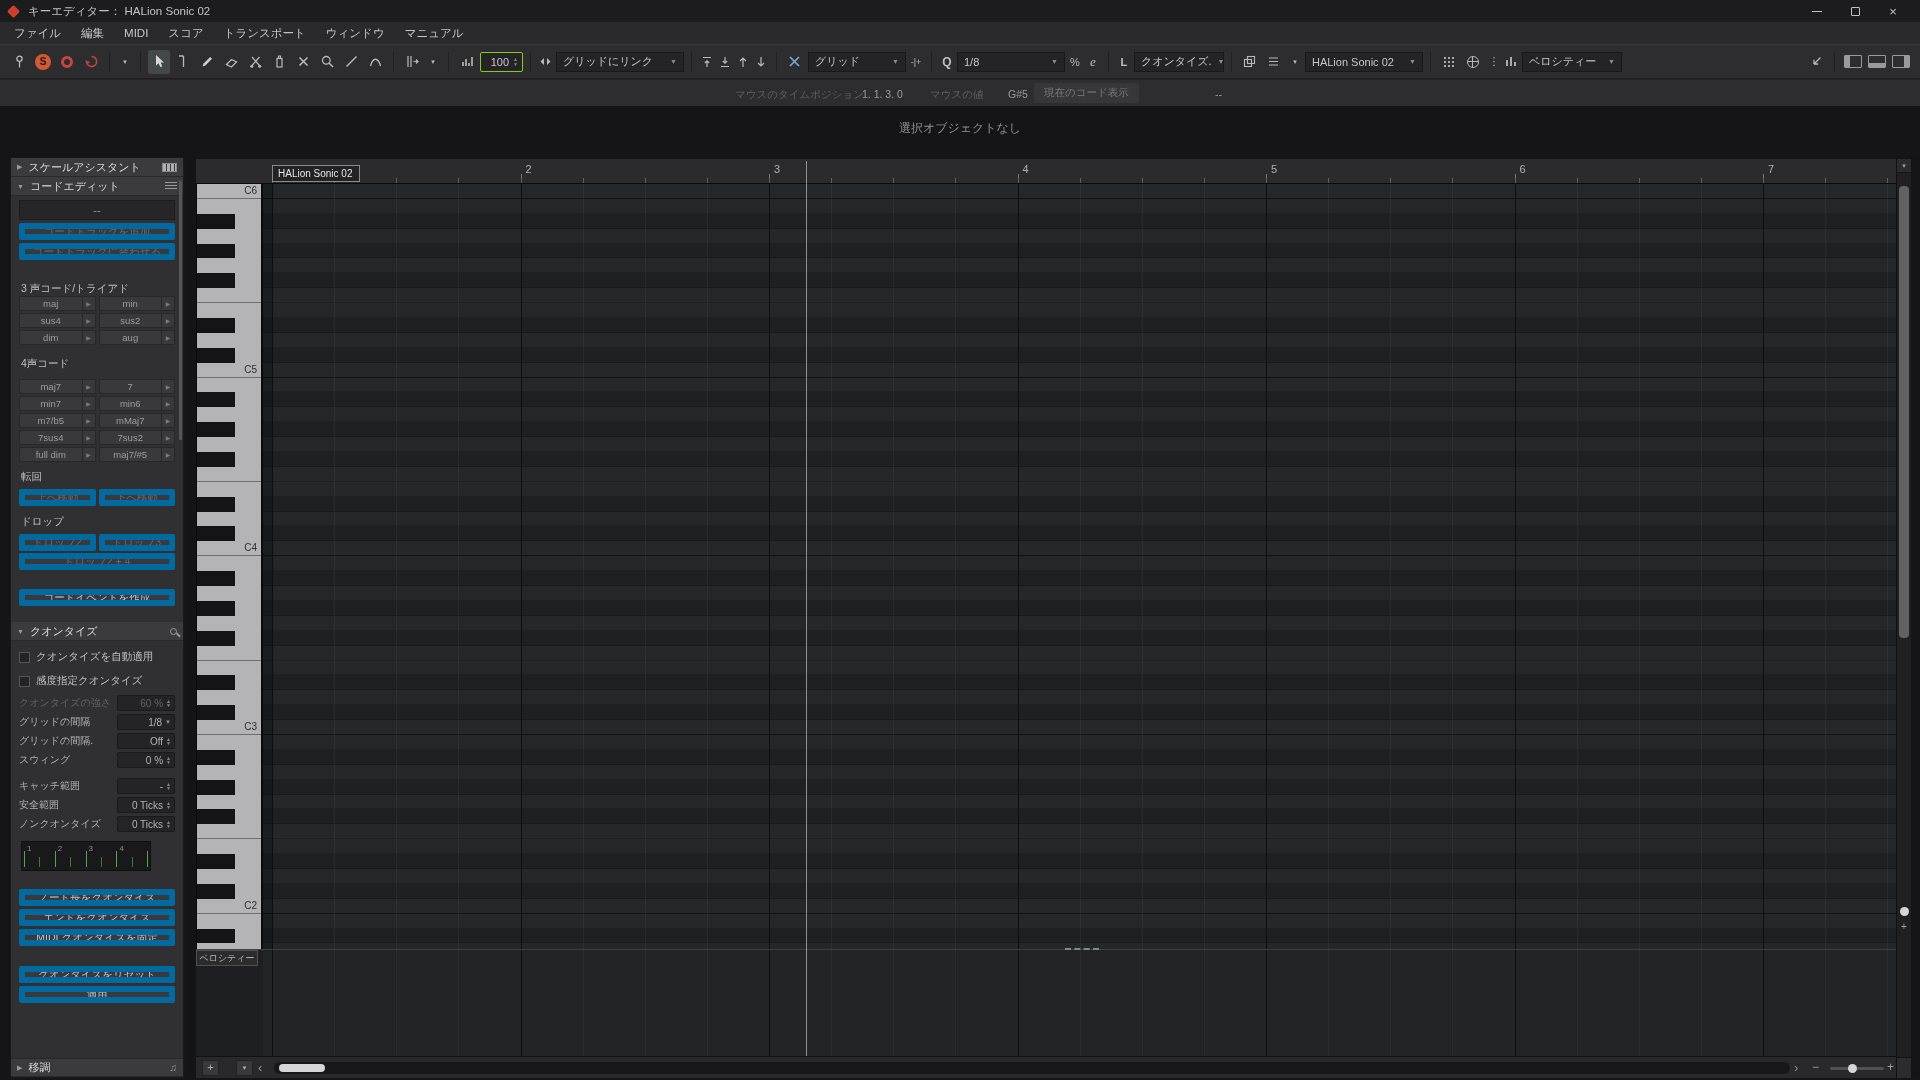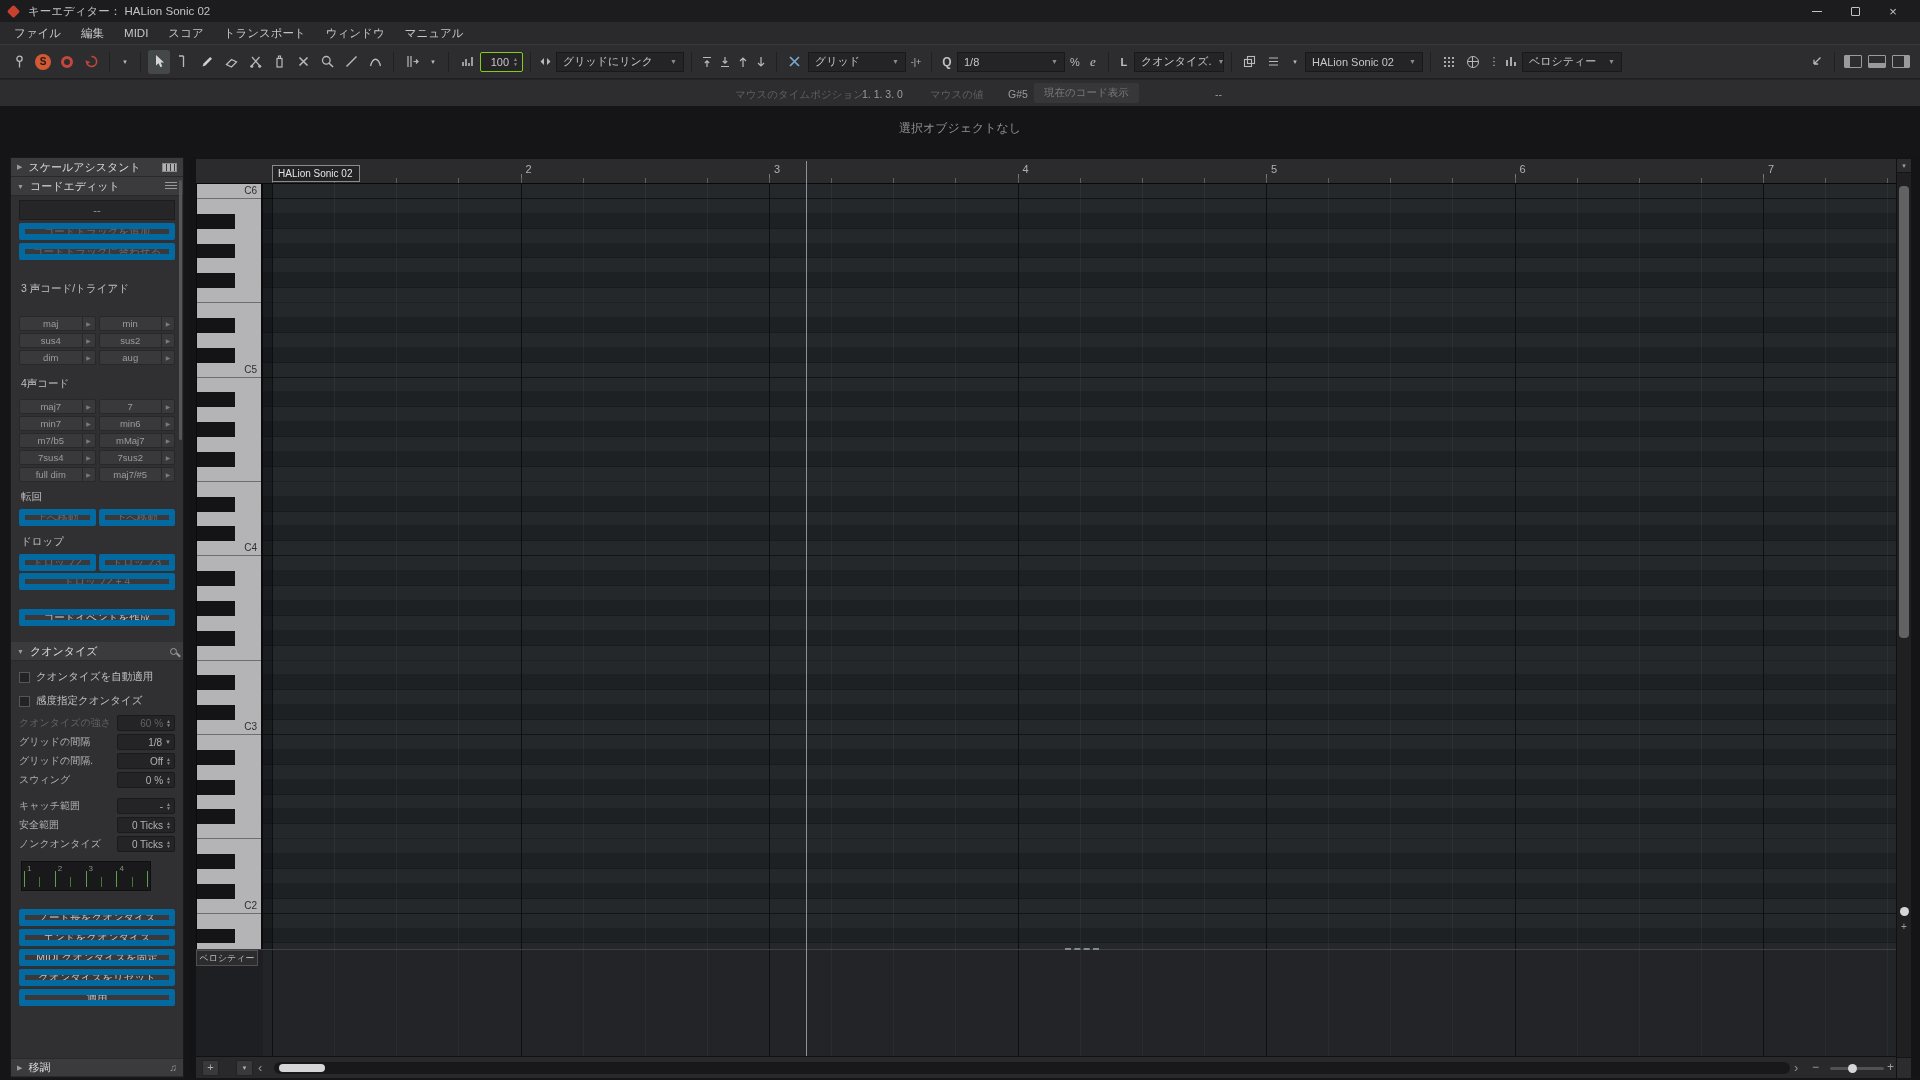--- a/index.html
+++ b/index.html
@@ -86,21 +86,21 @@
   .qrow.dis .qfield{color:#636367}
   .qfield .qv{flex:1;text-align:right;padding-right:3px;white-space:nowrap}
   .qfield .dd{font-size:6px;color:#909094}
   .qfield .st{display:flex;flex-direction:column}
   .qfield .st i{font-style:normal;font-size:5px;line-height:4px;color:#88888a}
   .qviz{position:relative;margin:6px 8px 0 10px;width:130px;height:30px;background:#19191b;border:1px solid #0f0f11}
   .vt{position:absolute;bottom:3px;width:1px;height:16px;background:#58a345}
   .vt.s{height:10px;background:#3f7a33}
   .vn{position:absolute;top:2px;font-size:8px;color:#8a8f8a}
   #qbtns{margin-top:18px}
-  #qbtns2{}
+  #qbtns2{margin-top:17px}
   .phead.bottom{margin-top:auto;border-top:1px solid #29292b}
   .panel-scroll{position:absolute;right:1px;top:22px;width:3px;height:260px;background:#56565a;border-radius:2px}
 
   
   .editor{position:absolute;left:190px;top:157px;width:1730px;height:921px;background:#141416}
   .ruler{position:absolute;left:6px;top:2px;width:1700px;height:25px;background:#2b2b2d;border-bottom:1px solid #0a0a0c}
   .ruler::after{content:"";position:absolute;left:76px;right:0;bottom:0;height:5px;
      background:repeating-linear-gradient(to right,#5e6164 0 1px,transparent 1px 62.125px)}
   .rbar{position:absolute;bottom:0;width:1px;height:9px;background:#75787b}
   .rnum{position:absolute;top:4px;font-size:11px;color:#aeb1b4}
@@ -425,21 +425,21 @@
     <span class="hic">
         <span class="hicon-list"></span>
       </span>
   </div>
 
   <div class="cur-chord">--</div>
   <div class="pbtn dis" style="margin-top:3px">コードトラックを追加</div>
   <div class="pbtn dis">コードトラックに合わせる</div>
 
   <div class="plabel" style="margin-top:19px">3 声コード/トライアド</div>
-  <div id="triads" style="margin-top:20px">
+  <div id="triads" style="margin-top:0">
       <div class="chord-row">
         <div class="chord-btn">
           <span class="clbl">maj</span>
           <span class="carr">▶</span>
         </div>
         <div class="chord-btn">
           <span class="clbl">min</span>
           <span class="carr">▶</span>
         </div>
       </div>

